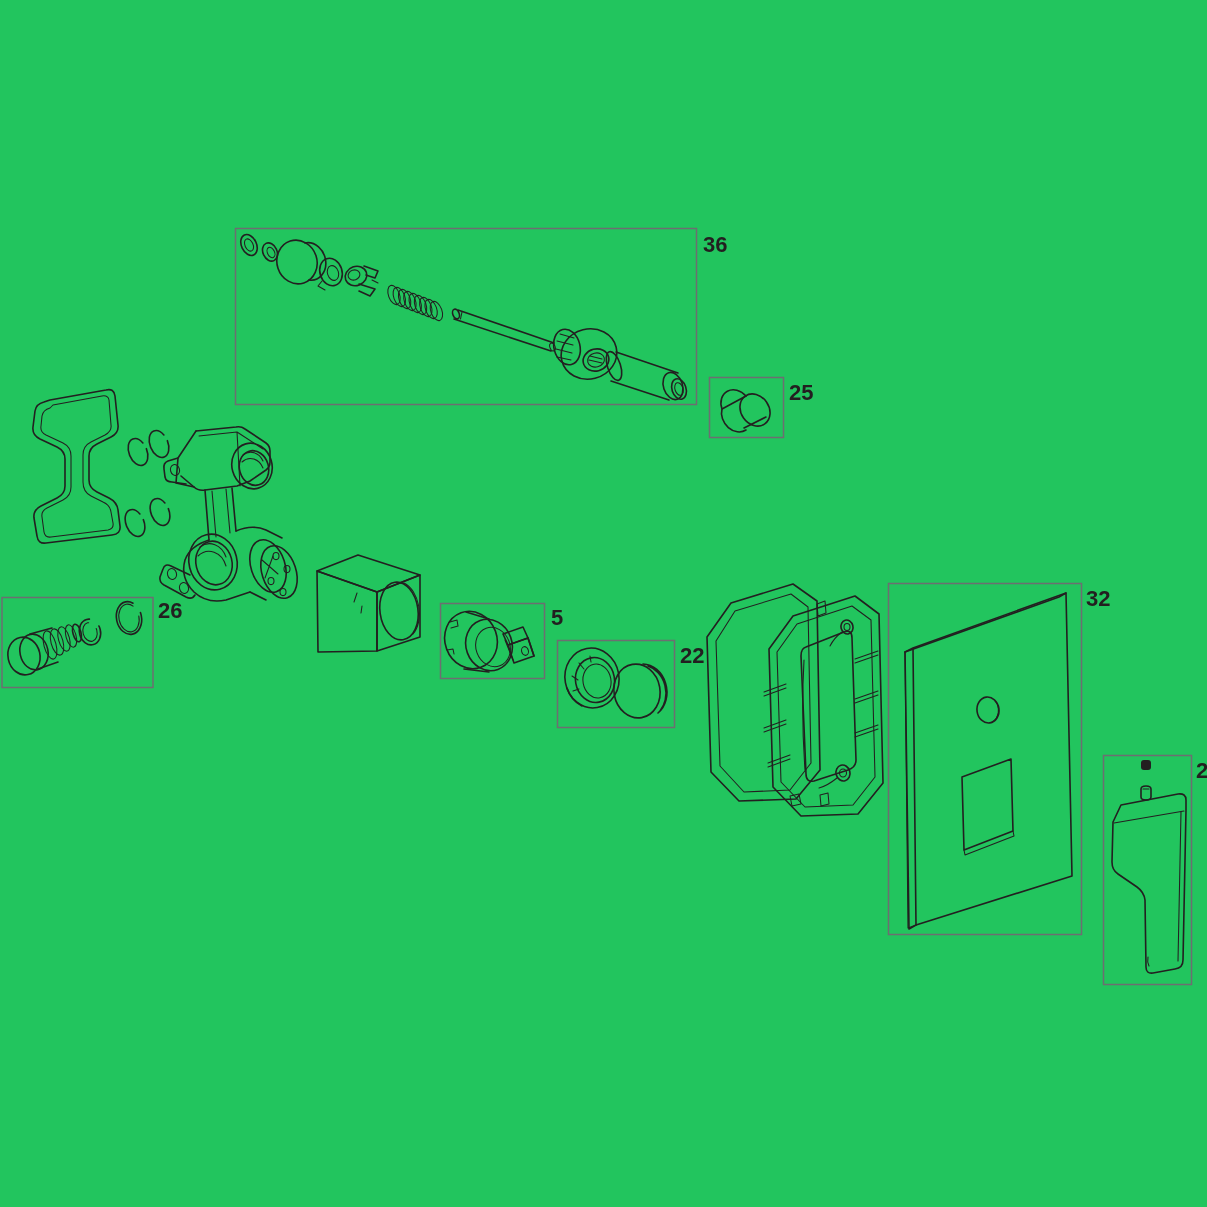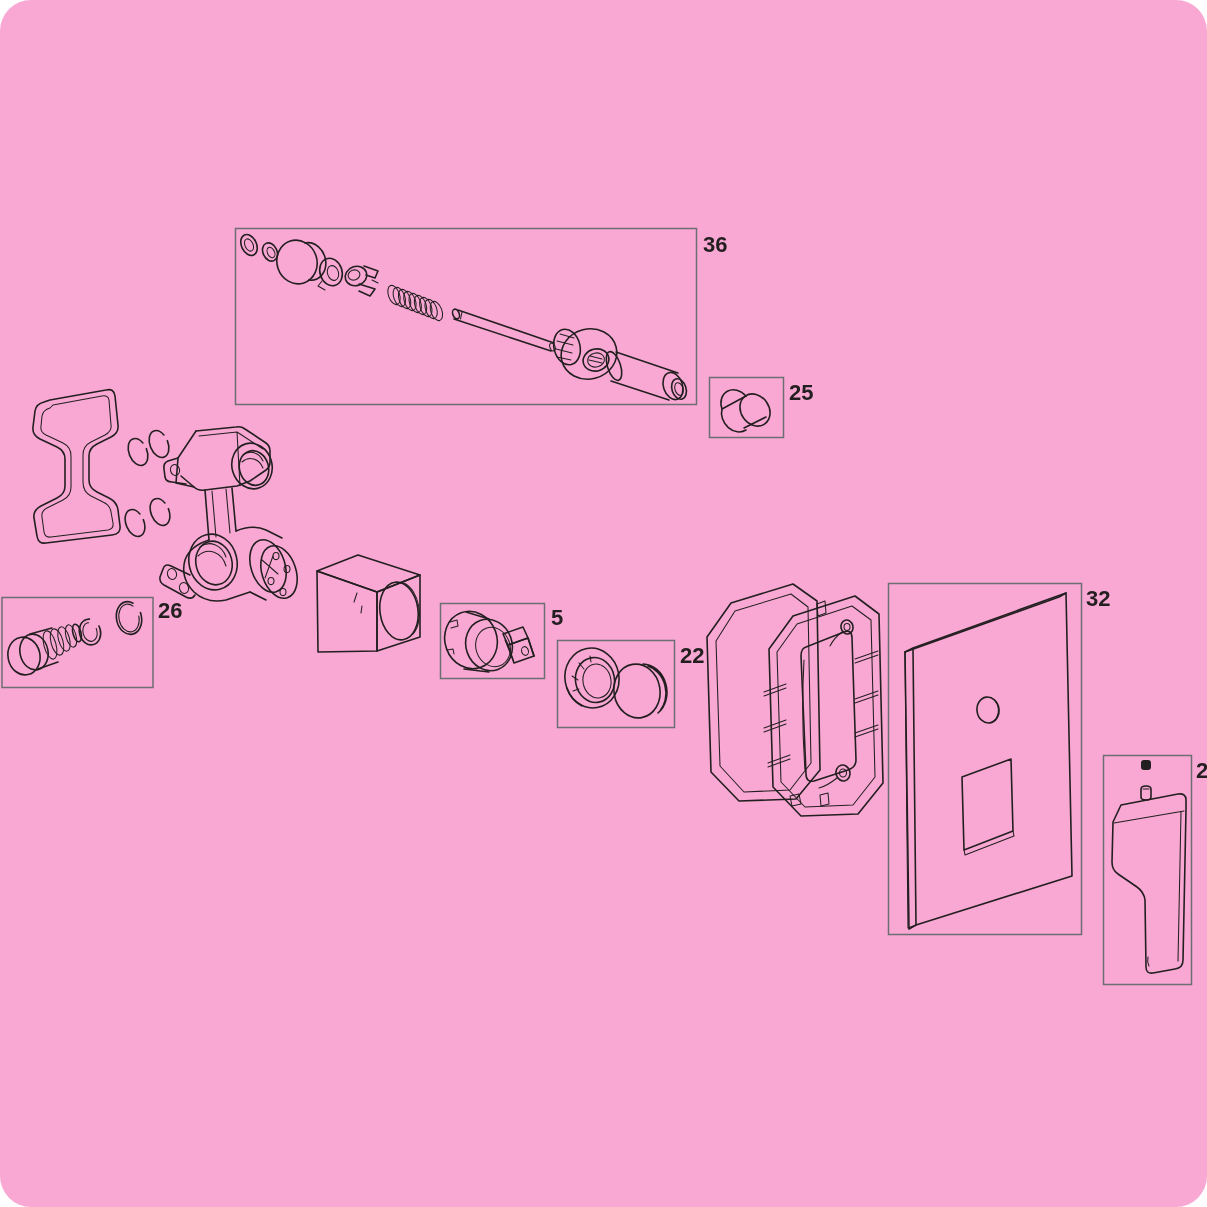--- a/index.html
+++ b/index.html
@@ -1,17 +1,17 @@
 <!DOCTYPE html>
 <html><head>
 <meta charset="utf-8">
 <style>
   html,body{margin:0;padding:0;background:#ffffff;}
-  .stage{position:relative;width:1207px;height:1207px;background:#f9a8d4;overflow:hidden;
-         font-family:"Liberation Sans",sans-serif;border-radius:31px;}
+  .stage{position:relative;width:1207px;height:1207px;background:#22c55e;overflow:hidden;
+         font-family:"Liberation Sans",sans-serif;}
   svg{display:block}
   .box{fill:none;stroke:#6d6e71;stroke-width:1.5px;}
   .p{fill:none;stroke:#231f20;stroke-width:1.6px;stroke-linecap:round;stroke-linejoin:round;}
   .t{fill:none;stroke:#231f20;stroke-width:1.05px;stroke-linecap:round;stroke-linejoin:round;}
   .f{fill:#231f20;stroke:none;}
   .lbl{font-family:"Liberation Sans",sans-serif;font-weight:bold;font-size:22px;fill:#231f20;}
 </style>
 </head>
 <body>
 

